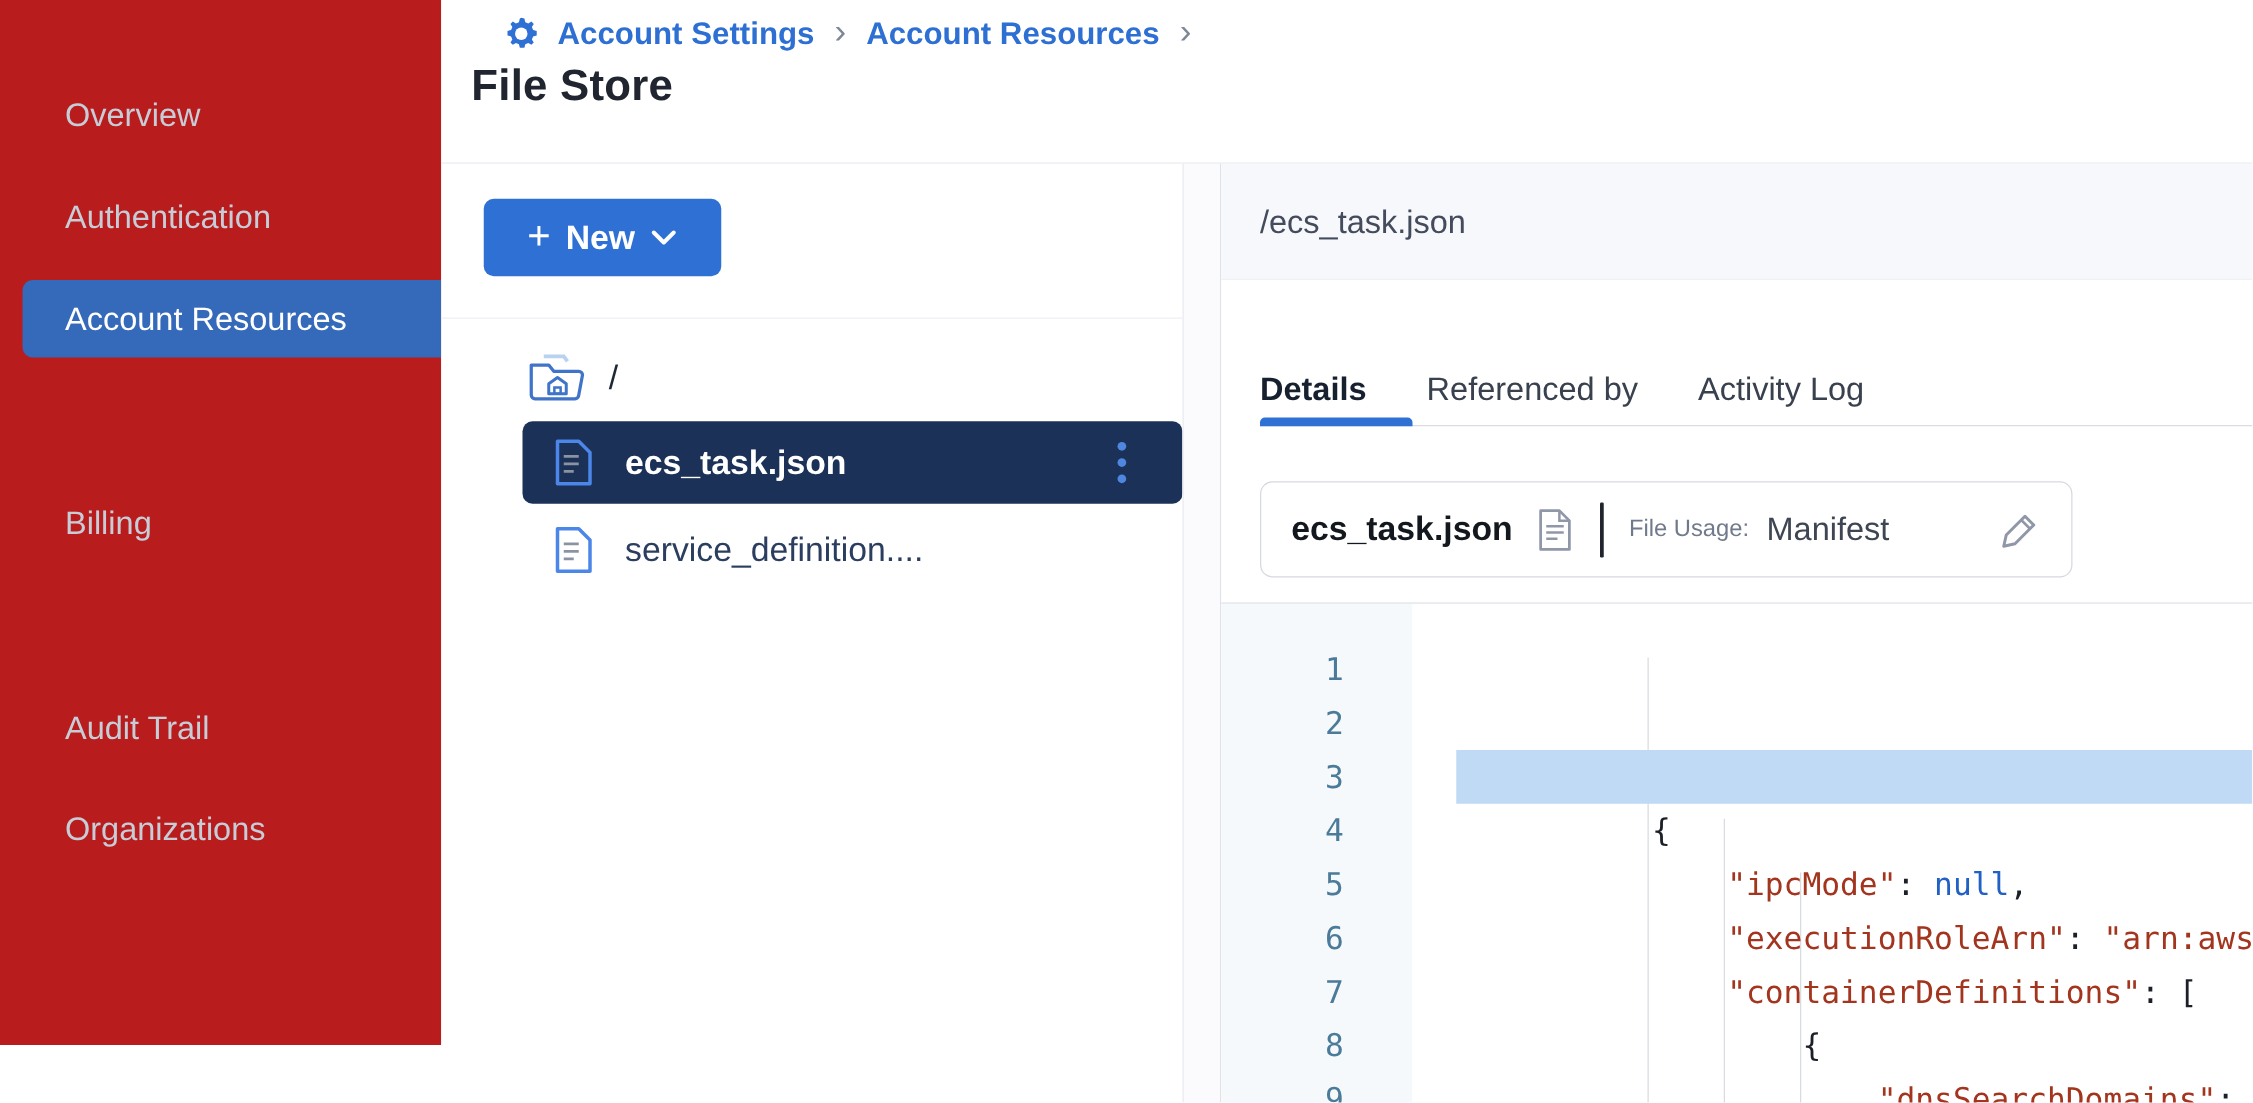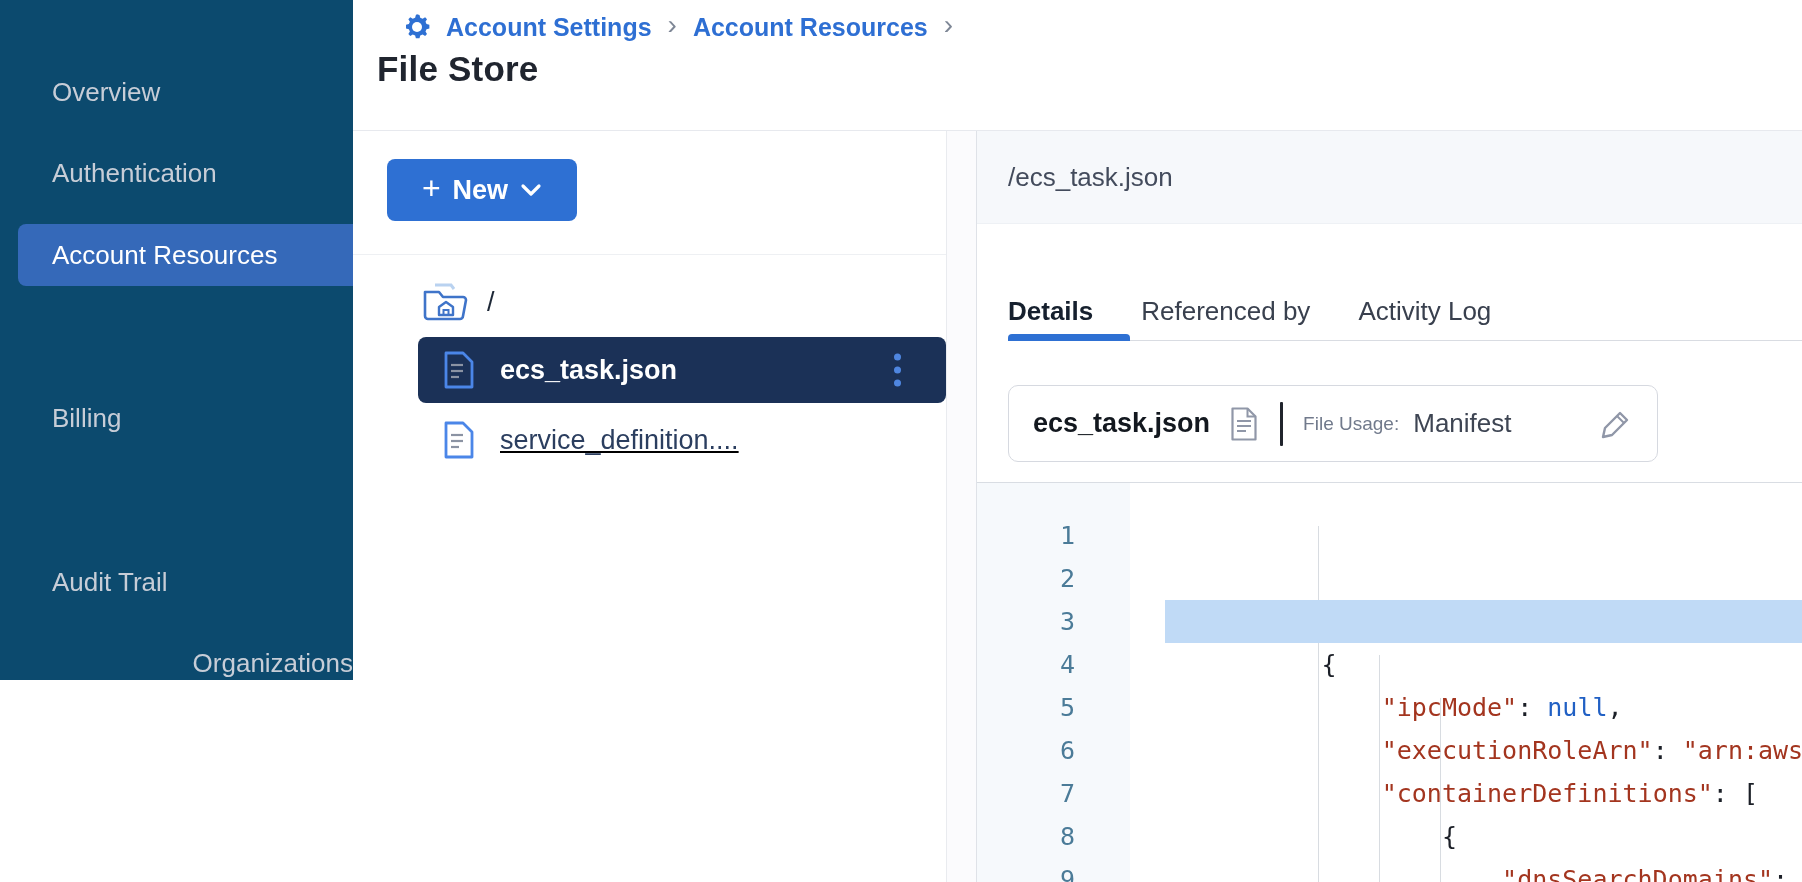--- a/index.html
+++ b/index.html
@@ -2,21 +2,21 @@
 <html><head>
 <meta charset="utf-8">
 <style>
   * { margin:0; padding:0; box-sizing:border-box; }
   html,body { width:1802px; height:882px; overflow:hidden; background:#fff;
               font-family:"Liberation Sans", sans-serif; }
   .abs { position:absolute; }
   #canvas { position:relative; width:1802px; height:882px; }
 
   
-  #sidebar { left:0; top:0; width:353px; height:680px; background:#0c4a6e;text-decoration:underline; }
+  #sidebar { left:0; top:0; width:353px; height:836px; background:#b91c1c;text-decoration:underline; }
   .side-item { position:absolute; left:0; width:353px; height:62px;
                display:flex; align-items:center; padding-left:52px;
                color:#c7cdd7; font-size:26px; cursor:pointer; }
   .side-item.active { left:18px; width:335px; padding-left:34px;
                background:#3569b9; border-radius:8px 0 0 8px; color:#ffffff; }
 
   
   #topband { left:353px; top:0; width:1449px; height:131px; background:#fff;
              border-bottom:1px solid #e7e9ee; }
   #breadcrumb { left:402px; top:10px; height:34px; display:flex; align-items:center; gap:14px; }
@@ -120,21 +120,21 @@
 
       <div class="side-item" style="top: 387.8px; position: absolute;">
         <span>Billing</span>
       </div>
 
 
       <div class="side-item" style="top: 551.2px; position: absolute;">
         <span>Audit Trail</span>
       </div>
 
-      <div class="side-item" style="top: 632.9px; position: absolute; justify-content: flex-end;">
+      <div class="side-item" style="top: 632.9px; position: absolute;">
         <span>Organizations</span>
       </div>
 
   </nav>
 
   <header id="topband" class="abs"></header>
   <div id="breadcrumb" class="abs">
     <span>
       <svg id="gear" viewBox="0 0 24 24" fill="#2e70d3">
         <path d="M12 1.8l2 .5.6 2.3 1.9.8 2-1.2 1.5 1.5-1.2 2 .8 1.9 2.3.6v2.9l-2.3.6-.8 1.9 1.2 2-1.5 1.5-2-1.2-1.9.8-.6 2.3h-2.9l-.6-2.3-1.9-.8-2 1.2-1.5-1.5 1.2-2-.8-1.9-2.3-.6v-2.9l2.3-.6.8-1.9-1.2-2 1.5-1.5 2 1.2 1.9-.8.6-2.3z"></path>
@@ -183,21 +183,21 @@
           </svg>
         </span>
         <span class="fname">ecs_task.json</span>
         <span class="row-kebab">
           <i></i>
           <i></i>
           <i></i>
         </span>
       </div>
 
-      <div class="file-row plain" style="top: 276px; position: absolute; text-decoration: underline;">
+      <div class="file-row plain" style="top: 276px; position: absolute;">
         <span>
           <svg width="32" height="40" viewBox="0 0 32 40">
             <path d="M3 3 h17 l9 9 v25 h-26 z" fill="none" stroke="#4b86e8" stroke-width="2.8" stroke-linejoin="round"></path>
             <line x1="8" y1="15" x2="20" y2="15" stroke="#8b93a3" stroke-width="2.2"></line>
             <line x1="8" y1="21" x2="20" y2="21" stroke="#8b93a3" stroke-width="2.2"></line>
             <line x1="8" y1="27" x2="16" y2="27" stroke="#8b93a3" stroke-width="2.2"></line>
           </svg>
         </span>
         <span class="fname">service_definition....</span>
 

